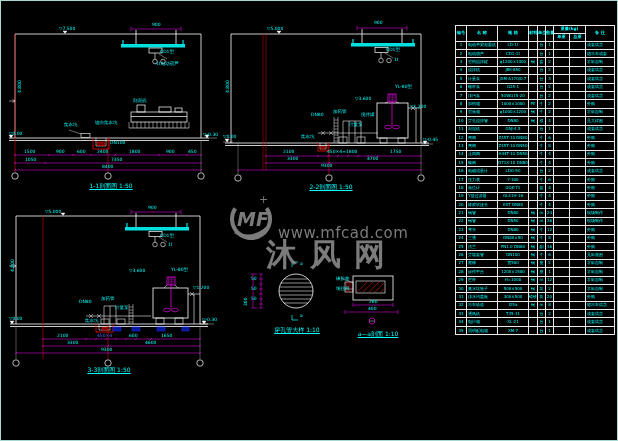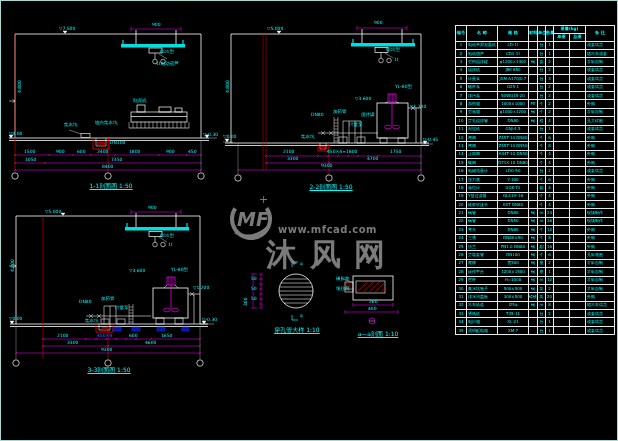--- a/index.html
+++ b/index.html
@@ -17,21 +17,21 @@
              margin:0 0 3px 0;letter-spacing:2px;}
   table.equip{border-collapse:collapse;table-layout:fixed;width:159px;}
   table.equip th,table.equip td{border:0.5px solid #e8e8e8;color:#00ffff;font-size:4px;
       padding:0;text-align:center;overflow:hidden;white-space:nowrap;height:7.4px;line-height:1;}
   table.equip th{font-size:4.2px;height:6.8px;}
   table.equip td.l{text-align:left;padding-left:1px;}
   
   .wm{position:absolute;left:225px;top:190px;width:215px;height:64px;color:#8c8c8c;opacity:.88;}
   .wm-logo{position:absolute;left:2px;top:2px;}
   .wm-brand{position:absolute;left:40px;top:0px;font-size:31px;font-weight:bold;letter-spacing:13px;line-height:1;margin-top:48px;}
-  .wm-url{position:absolute;left:52px;top:33px;font-size:10px;font-weight:bold;letter-spacing:.5px;}
+  .wm-url{position:absolute;left:52px;top:33px;font-size:15px;font-weight:normal;letter-spacing:.5px;}
 </style>
 </head>
 <body>
 
 <div class="canvas">
 
   <div class="view" style="left:8px;top:12px;width:210px;height:180px;">
     <svg width="210" height="180" viewBox="0 0 210 180">
       <g stroke="#fff" fill="none" stroke-width="0.8">
         <path d="M6,21 H192 M6,21 V125 M192,21 V125 M0,125 H200 M0,127.5 H200"></path>

